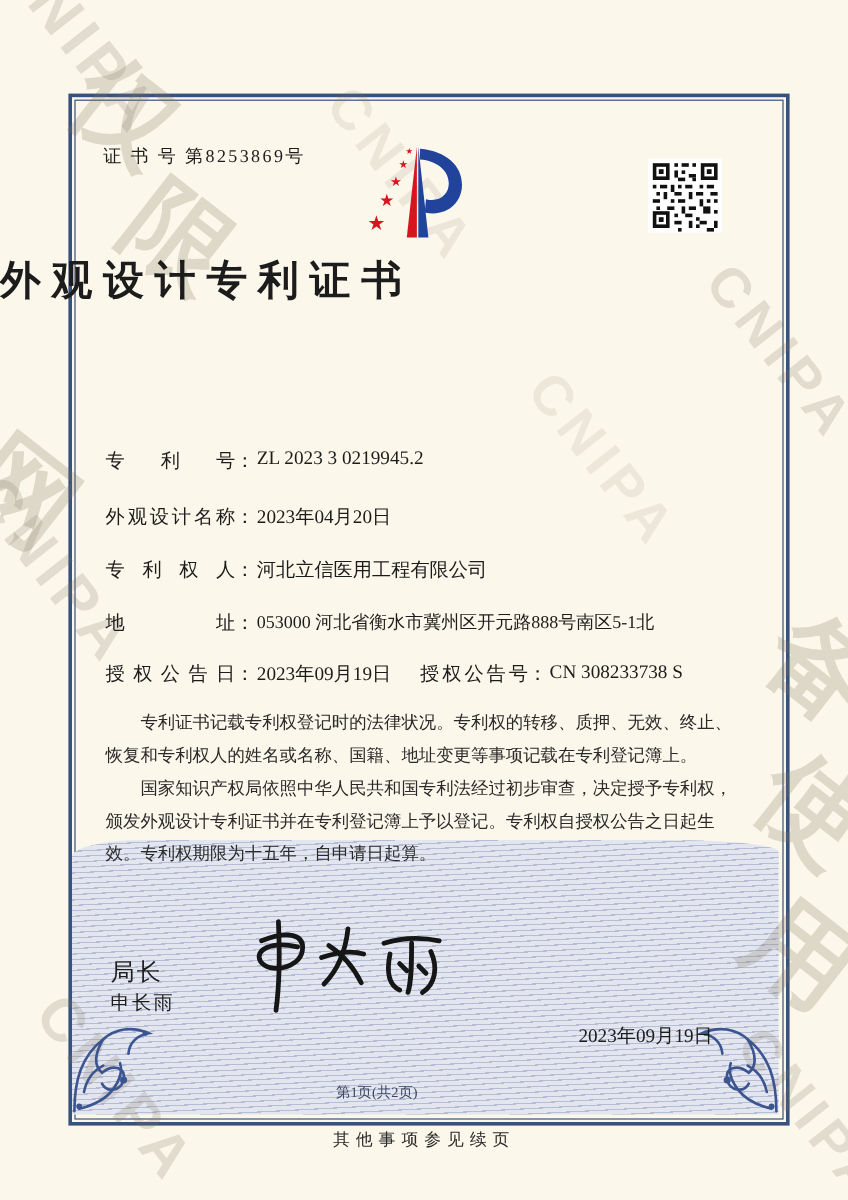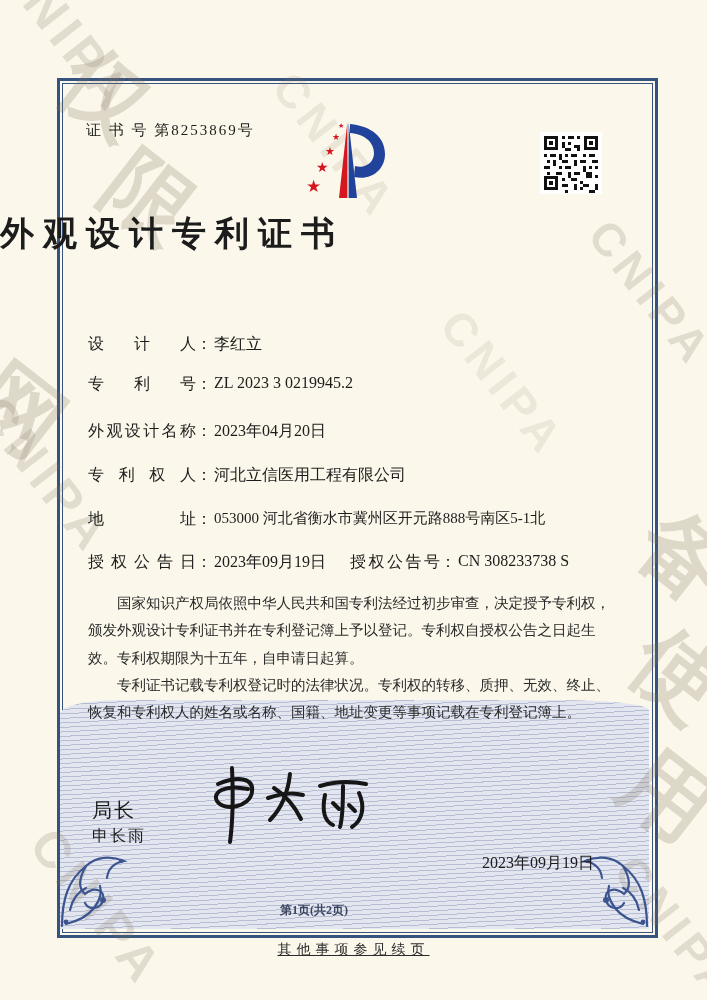--- a/index.html
+++ b/index.html
@@ -42,23 +42,23 @@
   .pair2{position:absolute;left:262px;top:0;}
   .paras{position:absolute;left:88px;top:590px;width:534px;font-size:14.5px;
          line-height:1.88;color:#2a2a2a;}
   .paras p{margin:0;text-indent:2em;}
   
   .sig-title{position:absolute;left:92px;top:797px;font-size:20px;letter-spacing:2px;}
   .sig-name{position:absolute;left:92px;top:826px;font-size:16px;letter-spacing:2px;}
   .autograph{position:absolute;left:192px;top:762px;}
   .grant-date{position:absolute;left:482px;top:853px;font-size:16px;}
   .page-info{position:absolute;left:0;top:902px;width:628px;text-align:center;
-             font-size:12px;color:#3c4560;font-weight:bold;}
+             font-size:12px;color:#3c4560;}
   .cont-note{position:absolute;left:0;top:941px;width:707px;text-align:center;
-             font-size:14px;letter-spacing:5px;color:#2a2a2a;text-decoration:underline;}
+             font-size:14px;letter-spacing:5px;color:#2a2a2a;}
   .ornament{position:absolute;z-index:2;}
   .ornament.left{left:58px;top:848px;}
   .ornament.right{left:581px;top:848px;transform:scaleX(-1);}
 </style>
 </head>
 <body>
 
 <div class="page">
 
   <span class="wm cn" style="left:-28px;top:2px;font-size:52px;transform:rotate(52deg);">CNIPA</span>
@@ -172,45 +172,42 @@
           <rect x="43" y="52" width="6" height="3"></rect>
           <rect x="55" y="52" width="3" height="6"></rect>
         <rect x="25" y="58" width="3" height="3"></rect>
           <rect x="40" y="55" width="3" height="3"></rect>
           <rect x="49" y="58" width="6" height="3"></rect>
       </g>
     </svg>
 
     <div class="title">外观设计专利证书</div>
 
-    <div class="field-row" style="top:334px;">
-      <span class="f-label">设计人</span><span class="f-colon">：</span><span class="f-value">李红立</span>
-    </div>
     <div class="field-row" style="top:374px;">
       <span class="f-label">专利号</span><span class="f-colon">：</span><span class="f-value">ZL 2023 3 0219945.2</span>
     </div>
     <div class="field-row" style="top:421px;">
       <span class="f-label">外观设计名称</span><span class="f-colon">：</span><span class="f-value">2023年04月20日</span>
     </div>
     <div class="field-row" style="top:465px;">
       <span class="f-label">专利权人</span><span class="f-colon">：</span><span class="f-value">河北立信医用工程有限公司</span>
     </div>
     <div class="field-row addr" style="top:509px;">
       <span class="f-label">地址</span><span class="f-colon">：</span><span class="f-value">053000 河北省衡水市冀州区开元路888号南区5-1北</span>
     </div>
     <div class="field-row" style="top:552px;">
       <span class="f-label">授权公告日</span><span class="f-colon">：</span><span class="f-value">2023年09月19日</span>
       <span class="pair2">
         <span class="f-label" style="width:90px;">授权公告号</span><span class="f-colon">：</span><span class="f-value">CN 308233738 S</span>
       </span>
     </div>
 
     <div class="paras">
+      <p>专利证书记载专利权登记时的法律状况。专利权的转移、质押、无效、终止、恢复和专利权人的姓名或名称、国籍、地址变更等事项记载在专利登记簿上。</p>
       <p>国家知识产权局依照中华人民共和国专利法经过初步审查，决定授予专利权，颁发外观设计专利证书并在专利登记簿上予以登记。专利权自授权公告之日起生效。专利权期限为十五年，自申请日起算。</p>
-      <p>专利证书记载专利权登记时的法律状况。专利权的转移、质押、无效、终止、恢复和专利权人的姓名或名称、国籍、地址变更等事项记载在专利登记簿上。</p>
     </div>
 
     <div class="sig-title">局长</div>
     <div class="sig-name">申长雨</div>
 
     <svg class="autograph" width="210" height="88" viewBox="0 0 210 88">
       <g fill="none" stroke="#161616" stroke-width="4" stroke-linecap="round" stroke-linejoin="round">
         <path d="M26,22 C48,13 62,17 60,30 C58,45 32,50 25,39 C20,30 33,22 56,27"></path>
         <path d="M40,6 C41,28 41,58 38,80"></path>
         <path d="M98,12 C96,30 90,46 78,58"></path>

